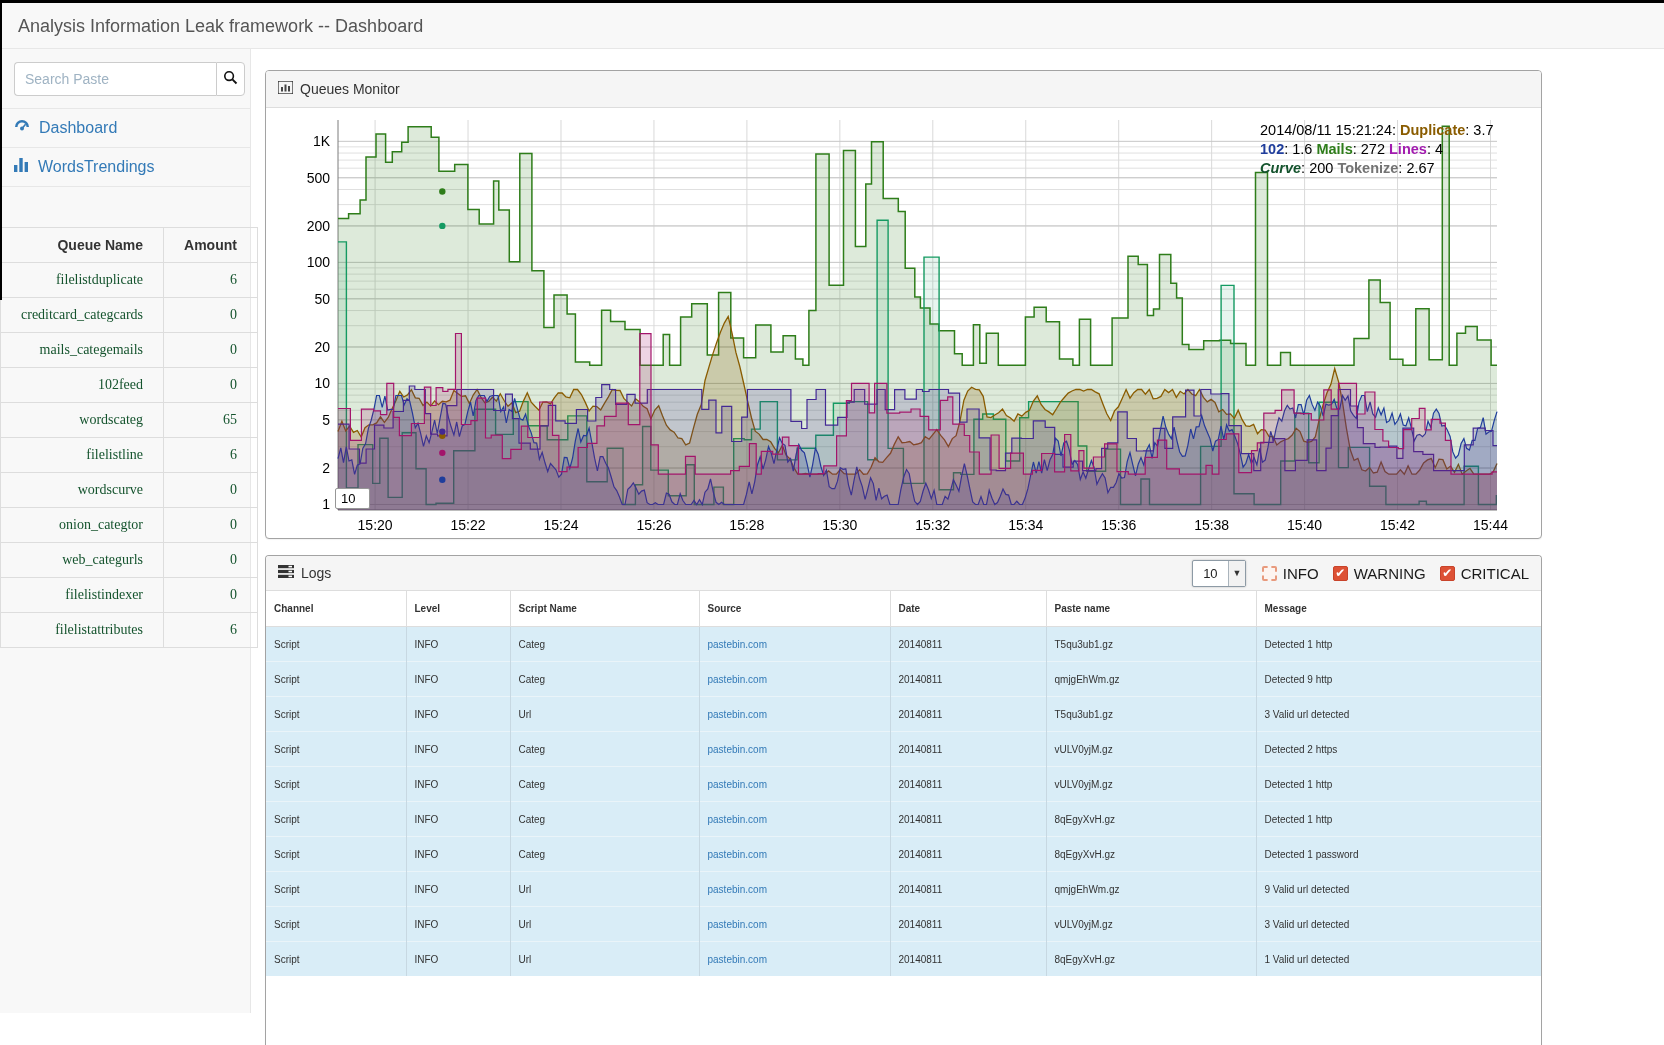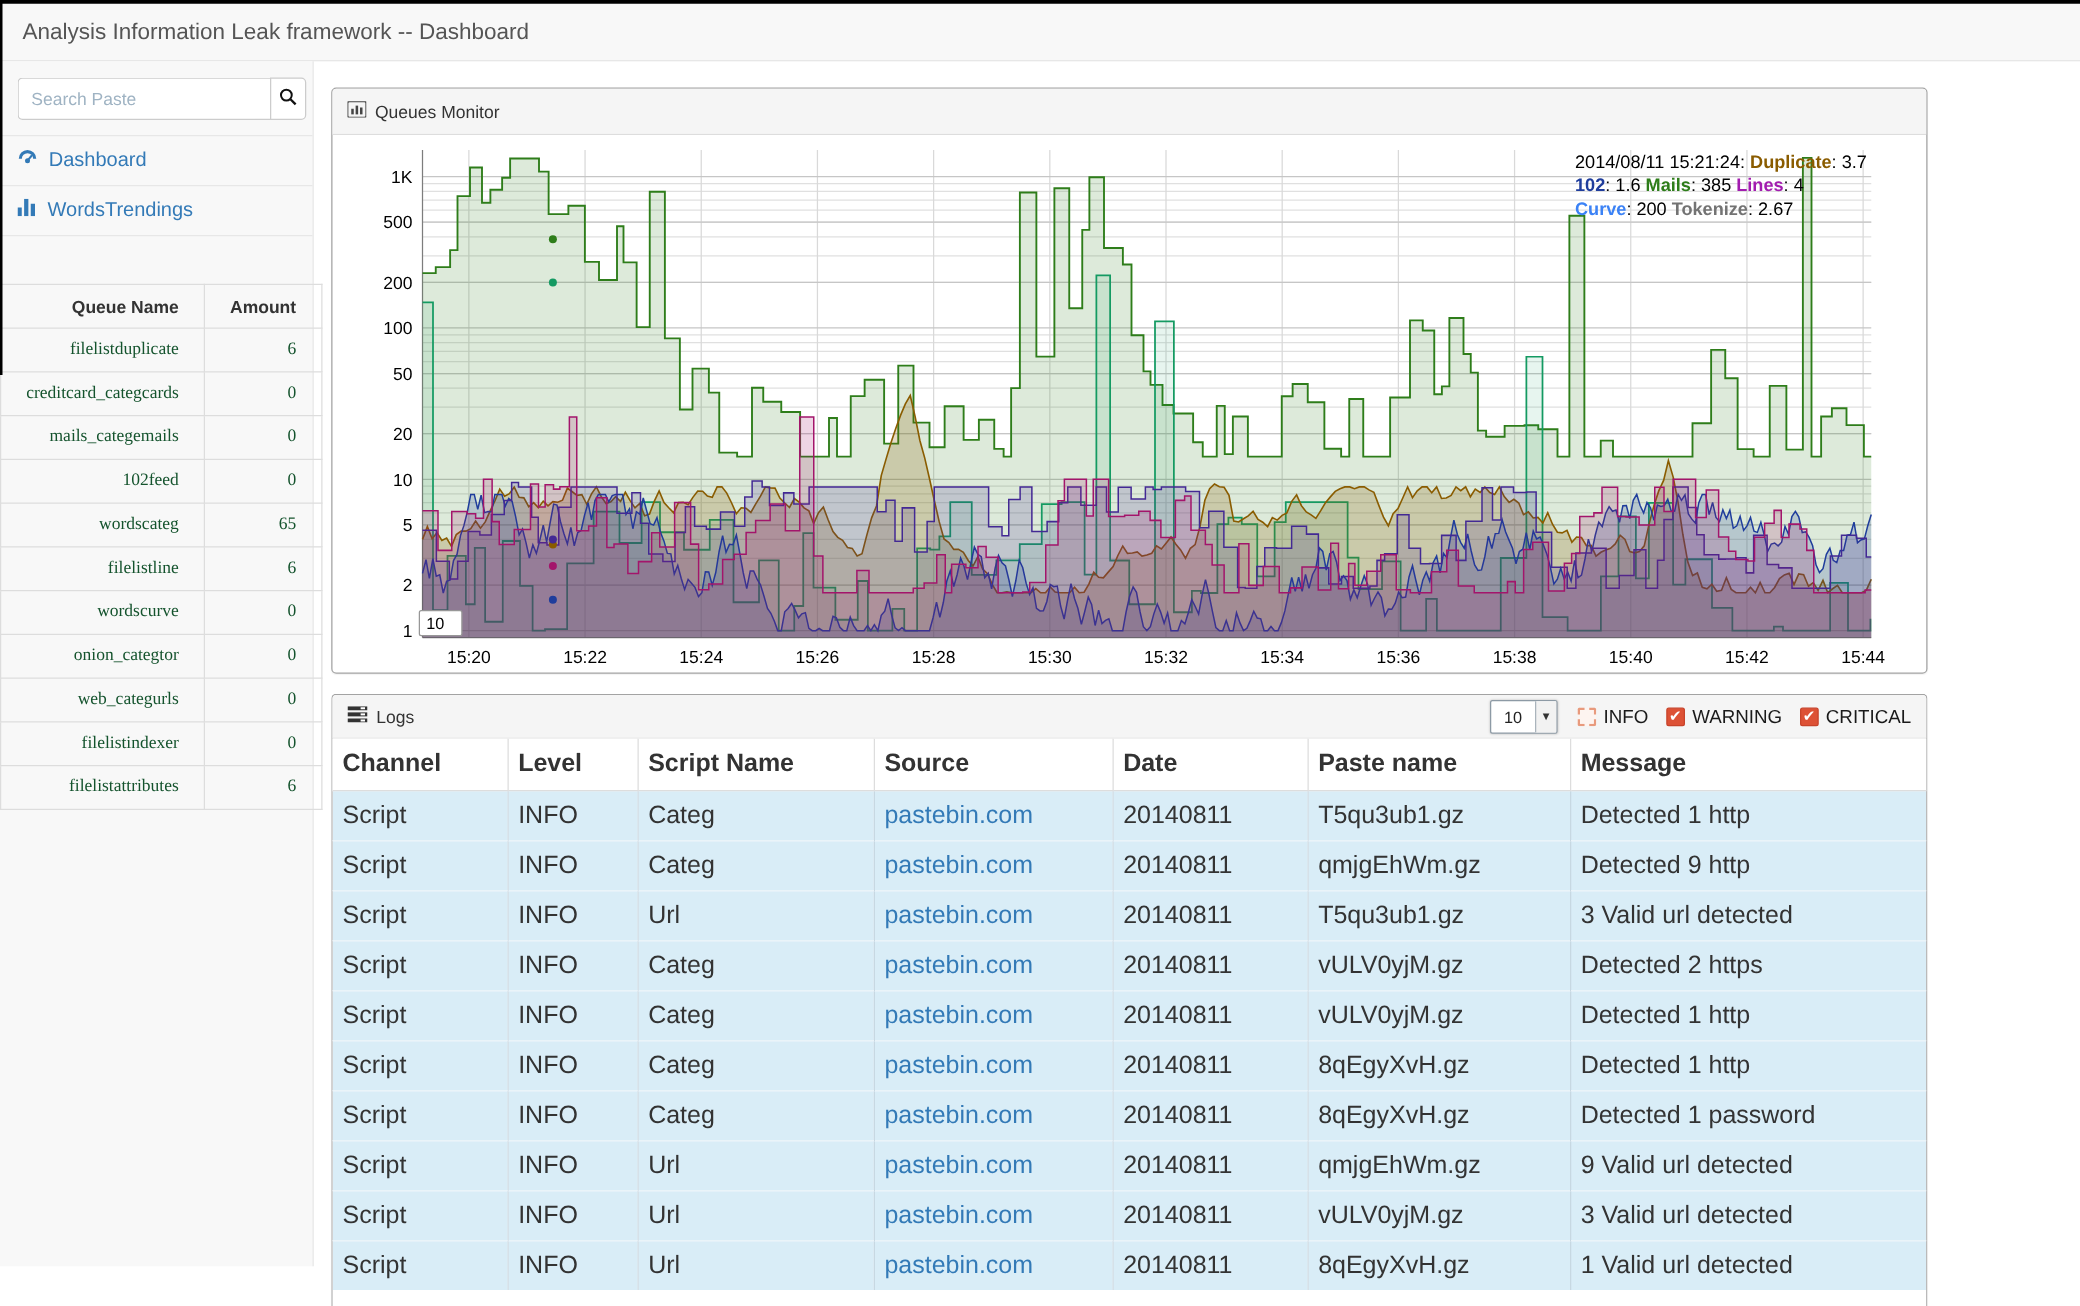--- a/index.html
+++ b/index.html
@@ -59,21 +59,21 @@
         box-shadow:0 0 2px rgba(0,0,0,.25);cursor:pointer;align-items:stretch;}
   .pagesize .val{flex:1;display:flex;align-items:center;justify-content:center;font-size:13px;color:#222;}
   .pagesize .arrow{width:16px;border-left:1px solid #aab4bc;background:#f2f2f2;display:flex;align-items:center;justify-content:center;font-size:9px;color:#333;}
   .filters{display:flex;align-items:center;gap:6px;font-size:15px;color:#1a1a1a;}
   .cb{width:15px;height:15px;border-radius:2px;display:inline-flex;align-items:center;justify-content:center;
         box-sizing:border-box;cursor:pointer;margin-left:8px;}
   .cb.checked{background:#dd5135;border:1px solid #c8432a;color:#fff;font-size:12px;font-weight:bold;}
   .cb.unchecked{background:#fdf4f0;border:2px dashed #e89a7d;}
   .filter-label{cursor:pointer;}
 
-  .logs-table{width:1275px;border-collapse:collapse;font-size:20px;table-layout:fixed;}
+  .logs-table{width:1275px;border-collapse:collapse;font-size:10px;table-layout:fixed;}
   .logs-table th{background:#fff;font-weight:bold;text-align:left;padding:9px 8px;border-bottom:1px solid #ddd;
         border-right:1px solid #ddd;color:#333;height:17px;}
   .logs-table th:last-child{border-right:none;}
   .logs-table td{background:#d9edf7;padding:8px 8px;border-top:1px solid #eaf4f9;border-right:1px solid #c7d8e2;
         color:#333;height:18px;overflow:hidden;white-space:nowrap;}
   .logs-table td:last-child{border-right:none;}
   .logs-table a{color:#337ab7;text-decoration:none;cursor:pointer;}
 
   svg text{font-family:"Liberation Sans","DejaVu Sans",sans-serif;}
 </style>
@@ -288,22 +288,22 @@
             <path d="M72.0,300.5H84.4V332.3H95.4V301.1H107.7V302.9H114.5V306.6H120.8V275.4H127.7V309.3H133.4V327.6H145.4V315.5H158.4V279.1H164.8V297.5H170.1V279.7H176.8V283.3H181.9V281.4H189.5V225.5H195.4V316.5H204.9V312.7H211.2V290.1H219.5V330.0H225.2V327.2H236.3V350.7H244.8V341.3H255.3V318.2H261.8V329.5H273.7V294.0H286.5V327.3H292.9V363.7H301.0V359.2H312.1V339.5H321.4V335.4H330.9V317.9H338.5V308.4H350.1V295.1H362.3V316.6H373.8V225.6H385.0V336.8H392.3V366.2H399.5V366.2H406.8V366.2H413.3V366.2H419.5V348.4H429.2V366.2H435.4V366.2H446.3V366.2H457.9V366.2H464.6V362.6H473.3V358.4H483.4V335.7H490.2V366.2H495.3V343.4H506.7V346.1H516.4V329.1H522.9V337.7H532.5V366.2H541.1V366.2H552.2V365.6H557.8V357.9H570.6V327.9H580.4V292.6H585.5V275.4H596.3V275.4H603.1V304.8H608.6V275.4H620.9V305.2H633.7V304.2H645.0V301.0H654.1V308.3H662.7V321.9H674.3V292.3H681.7V288.8H686.8V316.1H698.3V327.5H703.7V344.0H713.3V366.2H725.1V327.0H733.1V360.3H744.6V345.1H757.4V366.2H766.4V362.3H775.6V345.5H788.6V363.9H798.6V326.5H804.8V362.9H812.9V342.7H817.9V360.2H827.4V349.0H838.6V335.8H851.0V363.7H862.3V366.2H868.5V366.2H879.2V349.4H891.4V332.1H900.7V360.8H913.4V366.2H925.9V366.2H931.8V366.2H940.0V357.3H946.2V366.2H952.9V331.5H960.2V325.8H972.8V364.7H985.5V342.6H991.3V334.8H997.8V305.1H1009.1V302.3H1015.6V281.8H1028.1V305.1H1034.8V305.6H1045.3V312.0H1057.8V281.8H1065.2V301.1H1072.5V275.4H1081.6V275.4H1090.5V306.0H1099.0V284.0H1108.9V321.5H1116.9V333.0H1122.6V339.5H1132.3V340.7H1137.6V321.7H1145.7V310.5H1153.3V300.3H1159.0V321.9H1165.2V311.3H1174.0V315.1H1179.4V332.3H1185.0V366.2H1196.0V366.2H1205.8V366.2H1216.6V366.2H1226.1V363.9H1231.0V363.9" fill="none" stroke="#a3156b" stroke-width="1.2"></path>
             <circle cx="176.31" cy="83.49494728789773" r="3.2" fill="#2e7d1a"></circle>
             <circle cx="176.31" cy="117.92486464903118" r="3.2" fill="#149a62"></circle>
             <circle cx="176.31" cy="327.6811500746882" r="3.2" fill="#8a5c00"></circle>
             <circle cx="176.31" cy="371.7527034544753" r="3.2" fill="#1f3d9c"></circle>
             <circle cx="176.31" cy="323.5826571726395" r="3.2" fill="#432994"></circle>
             <circle cx="176.31" cy="344.832569880017" r="3.2" fill="#a3156b"></circle>
           </svg>
         <div class="dygraph-legend" id="chart-legend">
             <div><span>2014/08/11 15:21:24: </span><b style="color: rgb(138, 92, 0);">Duplicate</b><span>: 3.7</span></div>
-            <div><b style="color: rgb(31, 61, 156);">102</b><span>: 1.6 </span><b style="color: rgb(46, 125, 26);">Mails</b><span>: 385 </span><b style="color: #a21caf;">Lines</b><span>: 4</span></div>
-            <div><b style="color: #3b82f6;">Curve</b><span>: 200 </span><b style="color: #737373;">Tokenize</b><span>: 2.67</span></div>
+            <div><b style="color: rgb(31, 61, 156);">102</b><span>: 1.6 </span><b style="color: rgb(46, 125, 26);">Mails</b><span>: 272 </span><b style="color: #a21caf;">Lines</b><span>: 4</span></div>
+            <div><b style="color: #14532d; font-style: italic;">Curve</b><span>: 200 </span><b style="color: #737373;">Tokenize</b><span>: 2.67</span></div>
           </div>
         <input class="roller" id="roller" value="10" style="">
       </div>
     </div>
 
     <div class="panel" id="logs-panel">
       <div class="panel-heading">
         <span class="ph-title">
           <span>
             <svg width="16" height="13" viewBox="0 0 16 13">

